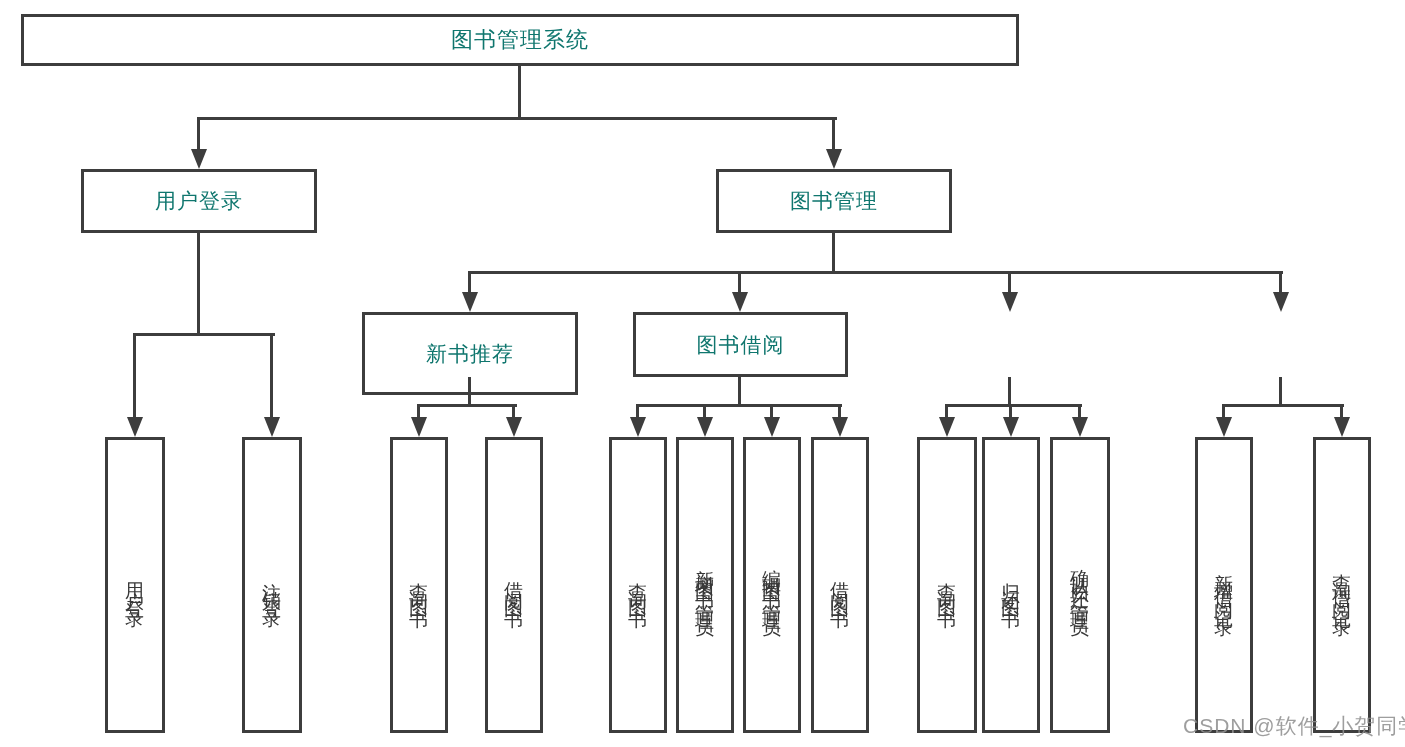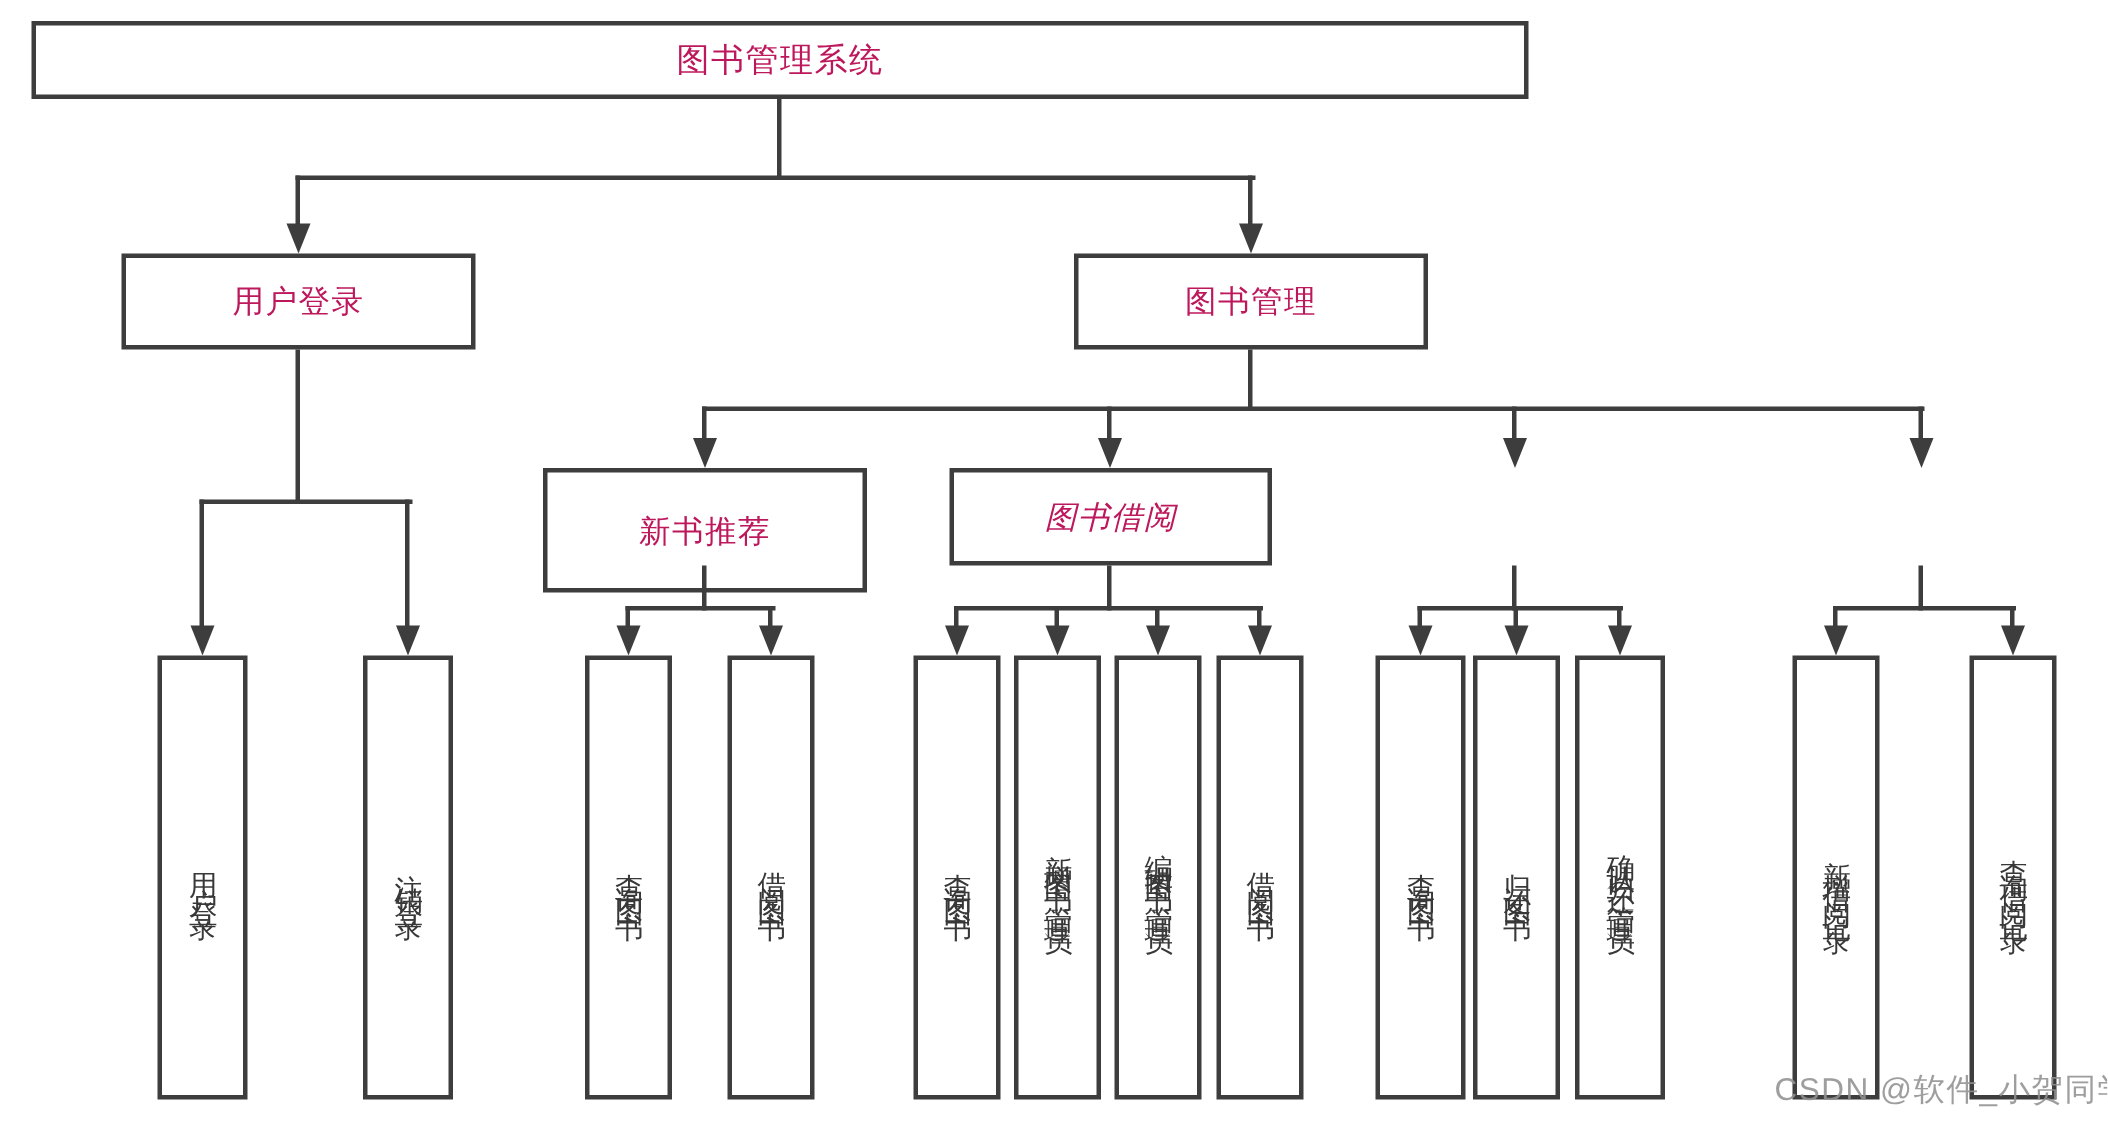--- a/index.html
+++ b/index.html
@@ -4,21 +4,21 @@
 <style>
   html,body{margin:0;padding:0;background:#ffffff;}
   #stage{
     position:relative;width:1405px;height:747px;background:#ffffff;overflow:hidden;
     font-family:"Liberation Sans","DejaVu Sans",sans-serif;color:#383838;
   }
   .box{
     position:absolute;box-sizing:border-box;background:#ffffff;
     border:3px solid #3d3d3d;display:flex;align-items:center;justify-content:center;
   }
-  .hlabel{font-size:21px;letter-spacing:1px;color:#be185d;}
+  .hlabel{font-size:21px;letter-spacing:1px;color:#0f766e;}
   .root-label{font-size:22px;}
   .leaf{z-index:2;}
   .leaf .vtext{
     writing-mode:vertical-rl;text-orientation:upright;
     font-size:19px;line-height:1;letter-spacing:9px;color:#383838;white-space:nowrap;
   }
   .line{position:absolute;background:#3d3d3d;z-index:1;}
   .arrowhead{
     position:absolute;width:0;height:0;z-index:1;
     border-left:8px solid transparent;border-right:8px solid transparent;
@@ -66,21 +66,21 @@
   <div class="line" style="left:738px;top:271px;width:3px;height:24px;"></div>
   <div class="arrowhead" style="left:732px;top:292px;"></div>
   <div class="line" style="left:1008px;top:271px;width:3px;height:24px;"></div>
   <div class="arrowhead" style="left:1002px;top:292px;"></div>
   <div class="line" style="left:1279px;top:271px;width:3px;height:24px;"></div>
   <div class="arrowhead" style="left:1273px;top:292px;"></div>
 
   <div class="box" style="left:362px;top:312px;width:216px;height:83px;">
     <span class="hlabel">新书推荐</span>
   </div>
-  <div class="box" style="left:633px;top:312px;width:215px;height:65px;font-style:italic;">
+  <div class="box" style="left:633px;top:312px;width:215px;height:65px;">
     <span class="hlabel">图书借阅</span>
   </div>
 
   <div class="line" style="left:468px;top:377px;width:3px;height:30px;"></div>
   <div class="line" style="left:417px;top:404px;width:100px;height:3px;"></div>
   <div class="line" style="left:417px;top:404px;width:3px;height:15px;"></div>
   <div class="arrowhead" style="left:411px;top:417px;"></div>
   <div class="line" style="left:512px;top:404px;width:3px;height:15px;"></div>
   <div class="arrowhead" style="left:506px;top:417px;"></div>
 

